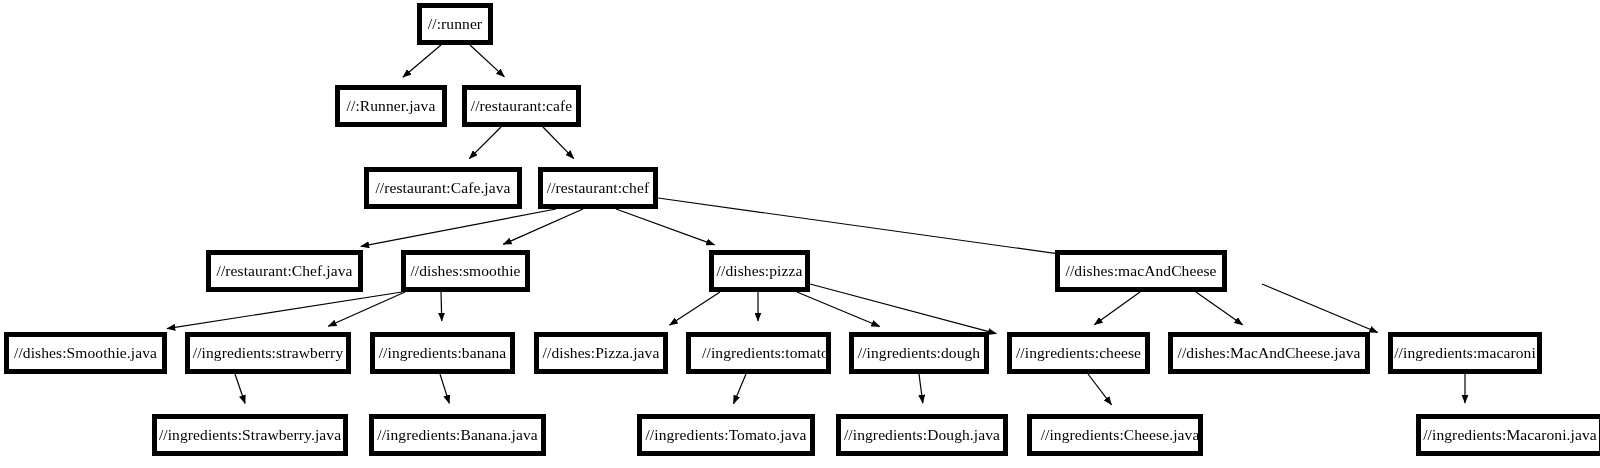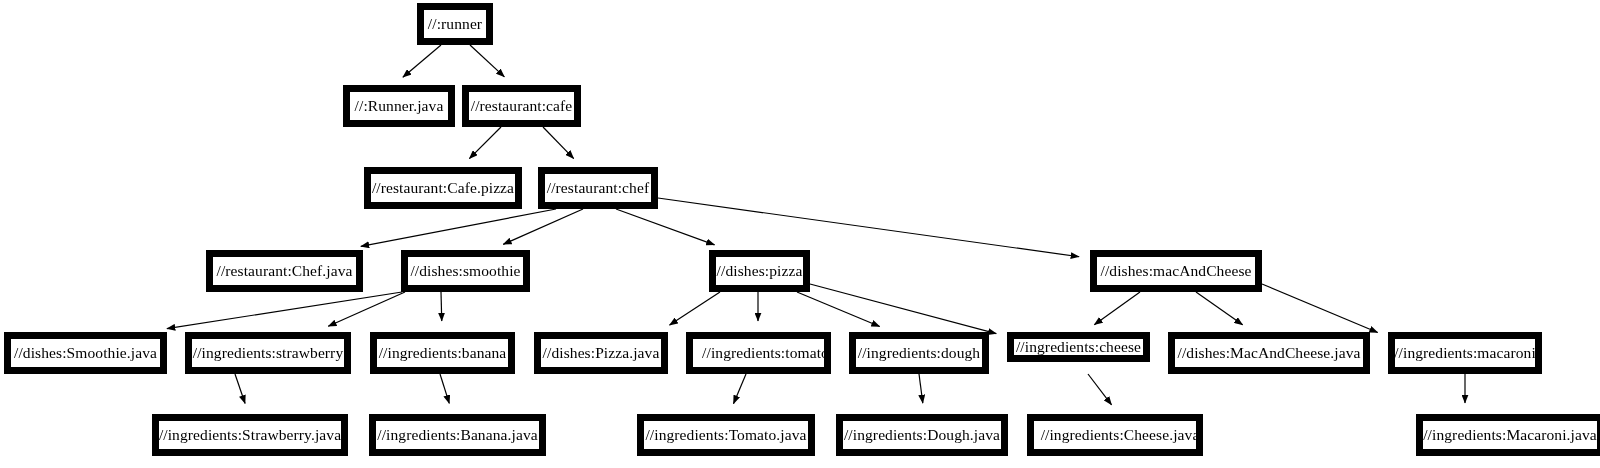--- a/index.html
+++ b/index.html
@@ -22,21 +22,21 @@
     position: absolute;
     left: 0;
     top: 0;
     width: 1600px;
     height: 468px;
     pointer-events: none;
   }
   .graph-node {
     position: absolute;
     box-sizing: border-box;
-    border: 7px solid #f97316;
+    border: 5px solid #f97316;
     background: #ffffff;
     display: flex;
     align-items: center;
     justify-content: center;
     white-space: nowrap;
   }
   .graph-node .node-label {
     font-family: "Liberation Serif", "DejaVu Serif", serif;
     font-size: 15.5px;
     line-height: 1;
@@ -78,63 +78,63 @@
         <line x1="746" y1="374" x2="733.4925130005232" y2="403.7052816237574" stroke="#000000" stroke-width="1.2" marker-end="url(#arrowhead)"></line>
         <line x1="919" y1="374" x2="922.8259093868575" y2="403.07691134011714" stroke="#000000" stroke-width="1.2" marker-end="url(#arrowhead)"></line>
         <line x1="1088" y1="374" x2="1111.5399401258483" y2="404.8454387855943" stroke="#000000" stroke-width="1.2" marker-end="url(#arrowhead)"></line>
         <line x1="1465" y1="374" x2="1465" y2="403" stroke="#000000" stroke-width="1.2" marker-end="url(#arrowhead)"></line>
       </g>
   </svg>
   <div id="nodes-layer">
       <div class="graph-node" style="left: 417px; top: 3px; width: 76px; height: 42px; border-color: rgb(0, 0, 0); background: rgb(255, 255, 255);">
         <span class="node-label">//:runner</span>
       </div>
-      <div class="graph-node" style="left: 335px; top: 85px; width: 112px; height: 42px; border-color: rgb(0, 0, 0); background: rgb(255, 255, 255); margin-left: 8px;">
+      <div class="graph-node" style="left: 335px; top: 85px; width: 112px; height: 42px; border-color: rgb(0, 0, 0); background: rgb(255, 255, 255);">
         <span class="node-label">//:Runner.java</span>
       </div>
       <div class="graph-node" style="left: 462px; top: 85px; width: 119px; height: 42px; border-color: rgb(0, 0, 0); background: rgb(255, 255, 255);">
         <span class="node-label">//restaurant:cafe</span>
       </div>
       <div class="graph-node" style="left: 364px; top: 167px; width: 158px; height: 42px; border-color: rgb(0, 0, 0); background: rgb(255, 255, 255);">
-        <span class="node-label">//restaurant:Cafe.pizza</span>
+        <span class="node-label">//restaurant:Cafe.java</span>
       </div>
       <div class="graph-node" style="left: 538px; top: 167px; width: 120px; height: 42px; border-color: rgb(0, 0, 0); background: rgb(255, 255, 255);">
         <span class="node-label">//restaurant:chef</span>
       </div>
       <div class="graph-node" style="left: 206px; top: 250px; width: 157px; height: 42px; border-color: rgb(0, 0, 0); background: rgb(255, 255, 255);">
         <span class="node-label">//restaurant:Chef.java</span>
       </div>
       <div class="graph-node" style="left: 376px; top: 250px; width: 129px; height: 42px; border-color: rgb(0, 0, 0); background: rgb(255, 255, 255); margin-left: 25px;">
         <span class="node-label">//dishes:smoothie</span>
       </div>
       <div class="graph-node" style="left: 709px; top: 250px; width: 101px; height: 42px; border-color: rgb(0, 0, 0); background: rgb(255, 255, 255);">
         <span class="node-label">//dishes:pizza</span>
       </div>
-      <div class="graph-node" style="left: 1090px; top: 250px; width: 172px; height: 42px; border-color: rgb(0, 0, 0); background: rgb(255, 255, 255); justify-content: center;">
+      <div class="graph-node" style="left: 1055px; top: 250px; width: 172px; height: 42px; border-color: rgb(0, 0, 0); background: rgb(255, 255, 255); justify-content: center;">
         <span class="node-label">//dishes:macAndCheese</span>
       </div>
       <div class="graph-node" style="left: 4px; top: 332px; width: 163px; height: 42px; border-color: rgb(0, 0, 0); background: rgb(255, 255, 255);">
         <span class="node-label">//dishes:Smoothie.java</span>
       </div>
       <div class="graph-node" style="left: 185px; top: 332px; width: 166px; height: 42px; border-color: rgb(0, 0, 0); background: rgb(255, 255, 255);">
         <span class="node-label">//ingredients:strawberry</span>
       </div>
       <div class="graph-node" style="left: 370px; top: 332px; width: 145px; height: 42px; border-color: rgb(0, 0, 0); background: rgb(255, 255, 255);">
         <span class="node-label">//ingredients:banana</span>
       </div>
       <div class="graph-node" style="left: 534px; top: 332px; width: 134px; height: 42px; border-color: rgb(0, 0, 0); background: rgb(255, 255, 255); justify-content: center;">
         <span class="node-label">//dishes:Pizza.java</span>
       </div>
       <div class="graph-node" style="left: 686px; top: 332px; width: 145px; height: 42px; border-color: rgb(0, 0, 0); background: rgb(255, 255, 255); padding-left: 14px;">
         <span class="node-label">//ingredients:tomato</span>
       </div>
       <div class="graph-node" style="left: 849px; top: 332px; width: 140px; height: 42px; border-color: rgb(0, 0, 0); background: rgb(255, 255, 255);">
         <span class="node-label">//ingredients:dough</span>
       </div>
-      <div class="graph-node" style="left: 1007px; top: 332px; width: 143px; height: 30px; border-color: rgb(0, 0, 0); background: rgb(255, 255, 255);">
+      <div class="graph-node" style="left: 1007px; top: 332px; width: 143px; height: 42px; border-color: rgb(0, 0, 0); background: rgb(255, 255, 255);">
         <span class="node-label">//ingredients:cheese</span>
       </div>
       <div class="graph-node" style="left: 1168px; top: 332px; width: 202px; height: 42px; border-color: rgb(0, 0, 0); background: rgb(255, 255, 255);">
         <span class="node-label">//dishes:MacAndCheese.java</span>
       </div>
       <div class="graph-node" style="left: 1388px; top: 332px; width: 154px; height: 42px; border-color: rgb(0, 0, 0); background: rgb(255, 255, 255);">
         <span class="node-label">//ingredients:macaroni</span>
       </div>
       <div class="graph-node" style="left: 152px; top: 414px; width: 196px; height: 42px; border-color: rgb(0, 0, 0); background: rgb(255, 255, 255);">
         <span class="node-label">//ingredients:Strawberry.java</span>

